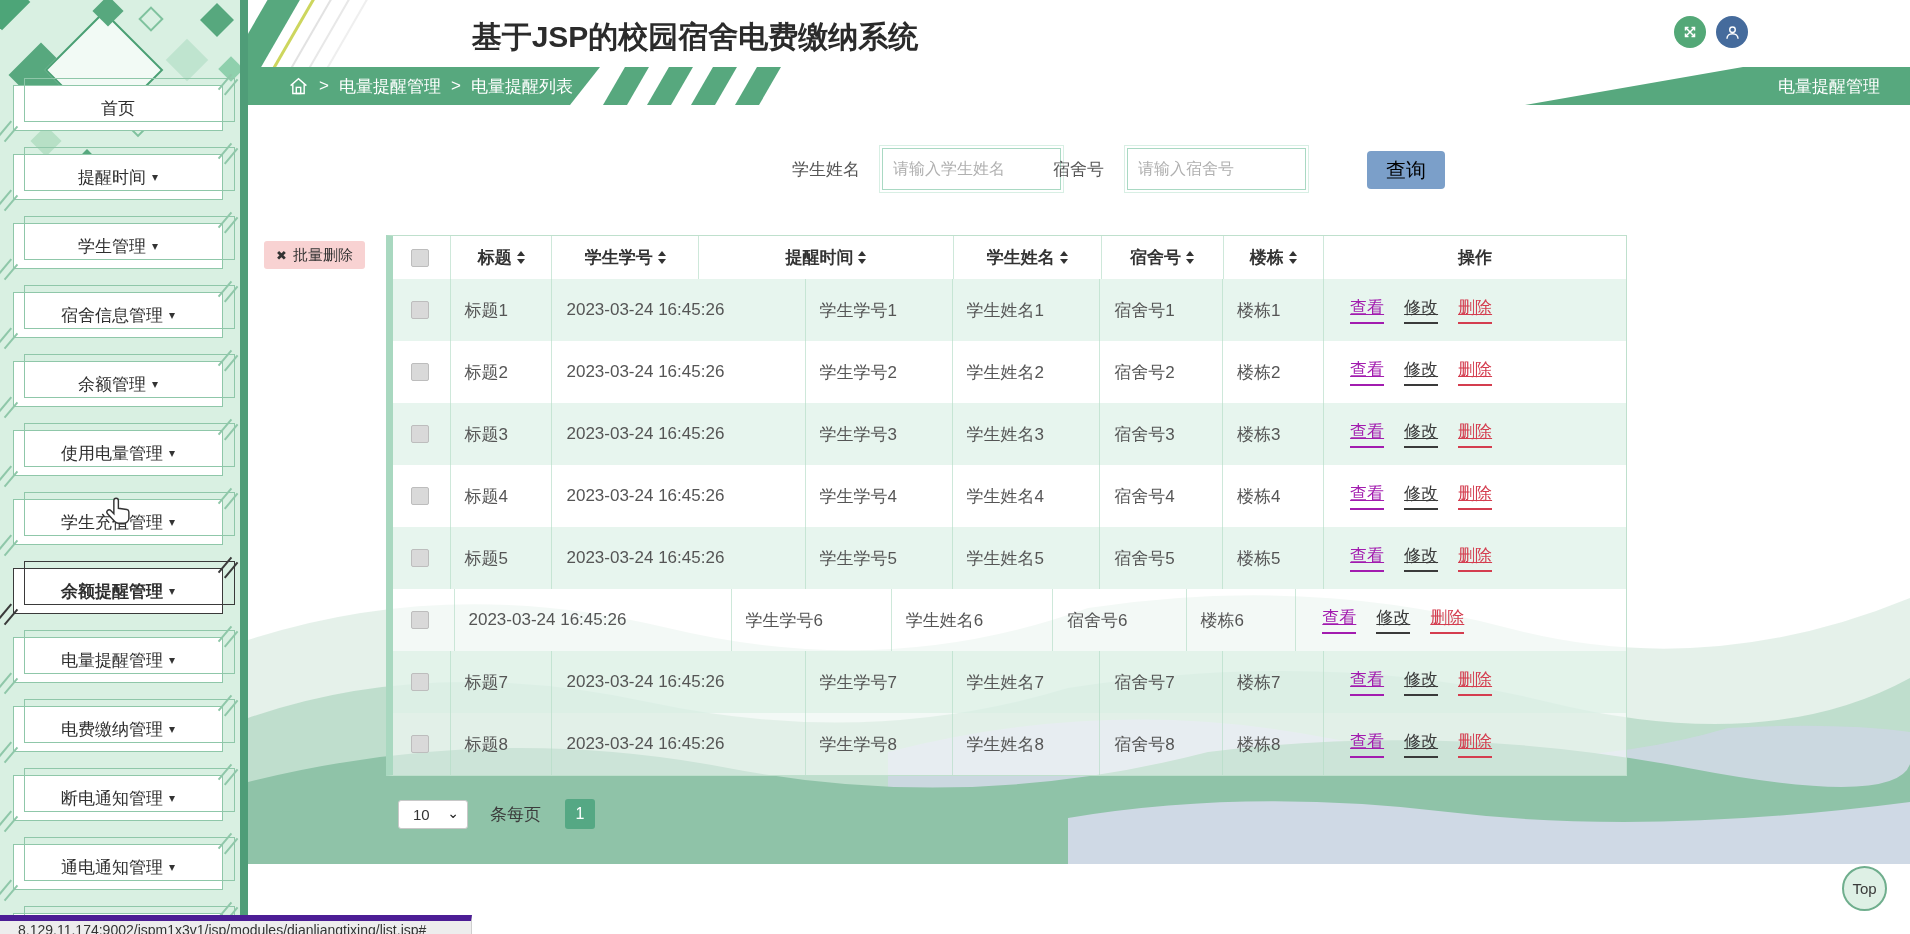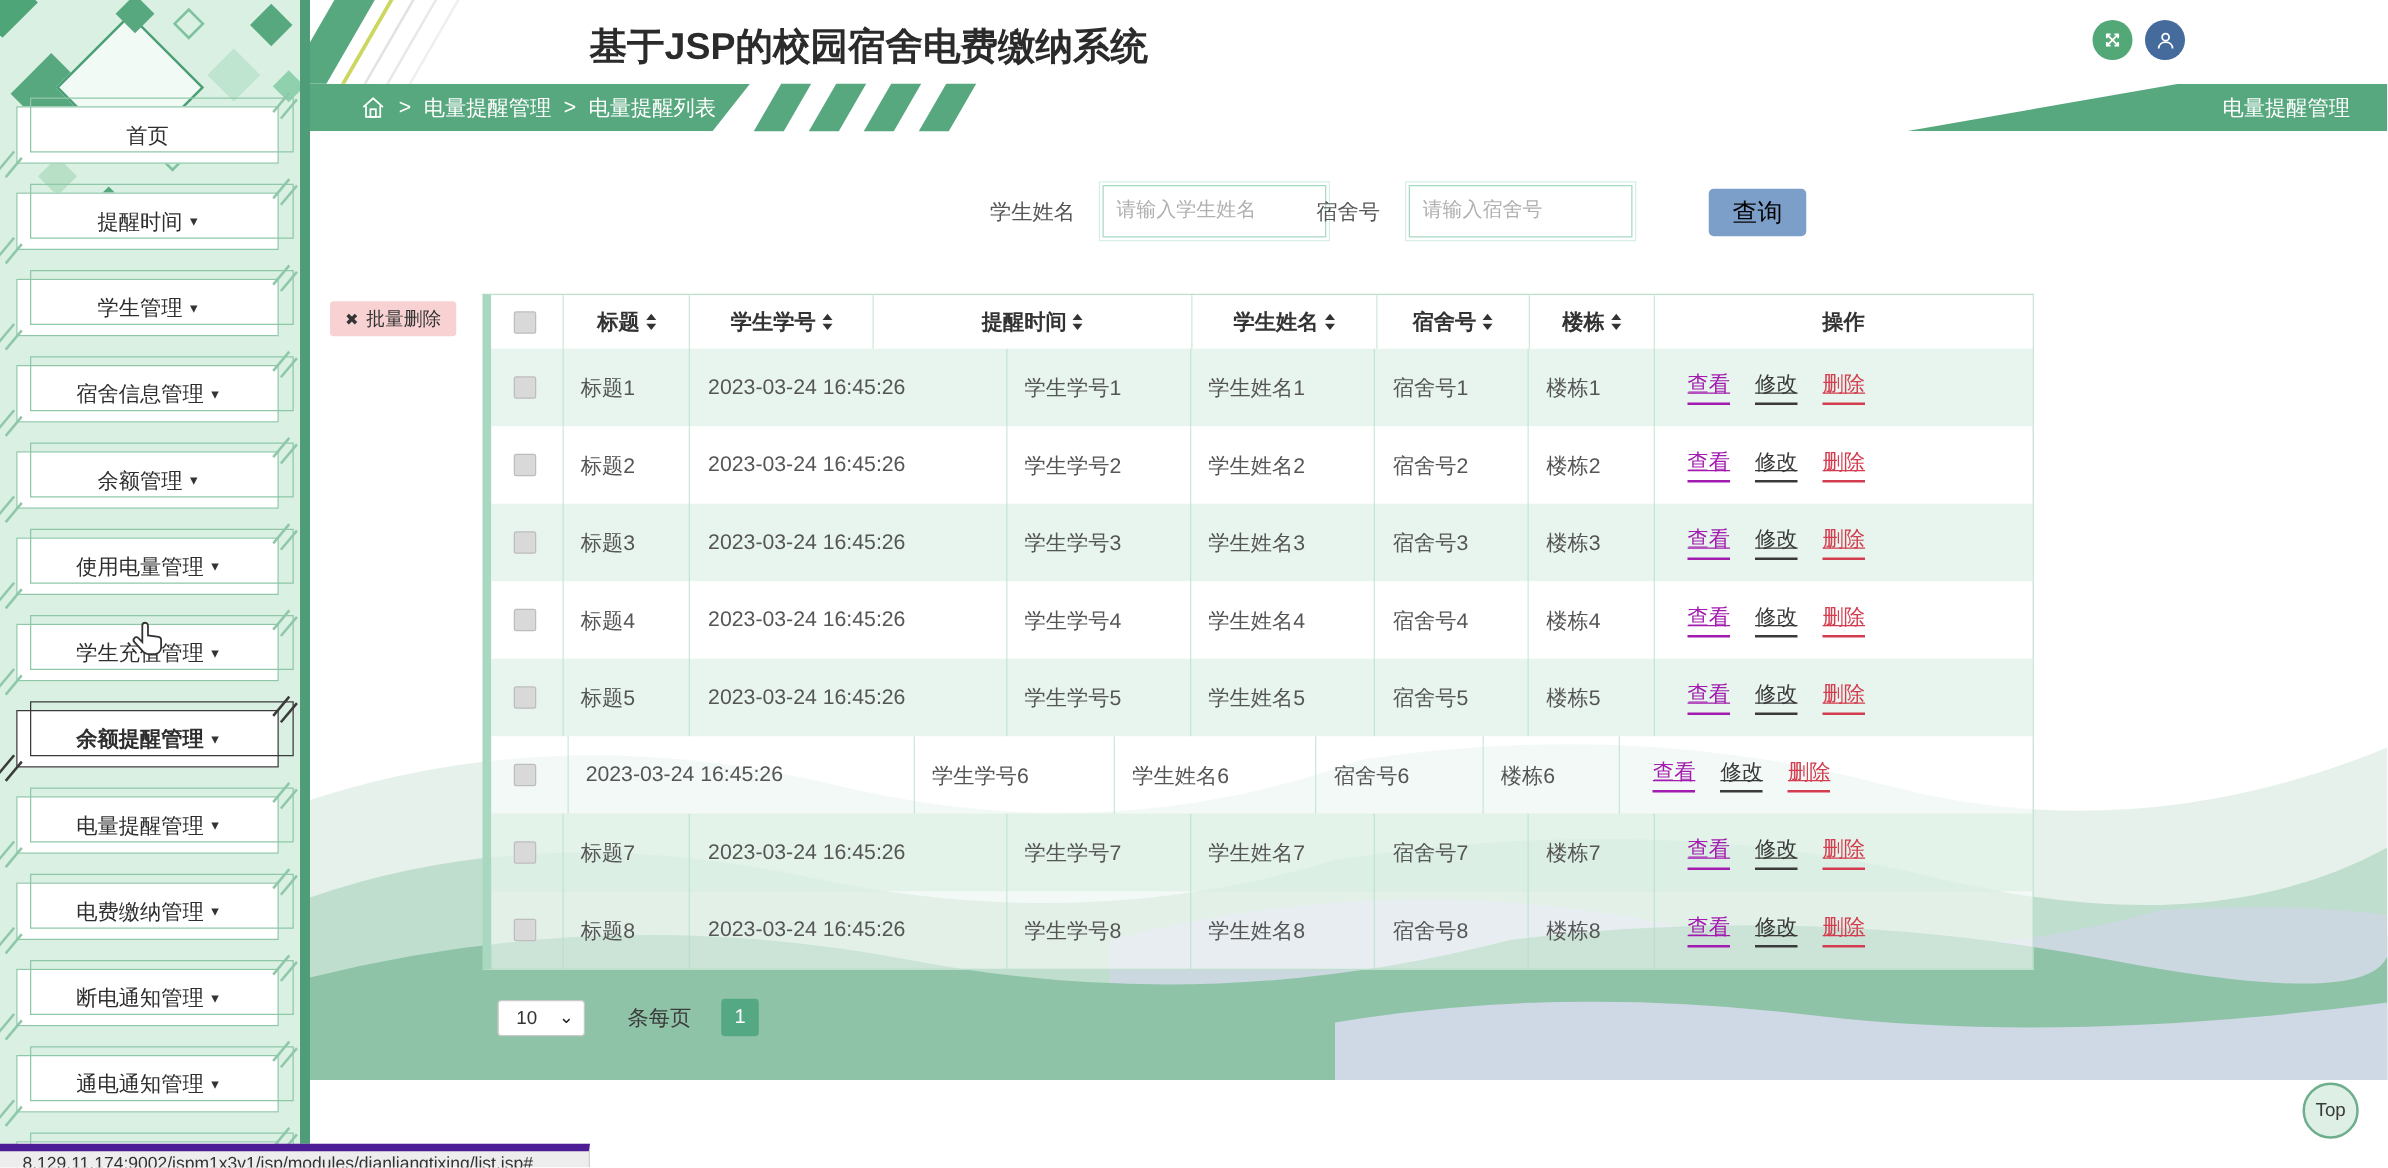--- a/index.html
+++ b/index.html
@@ -83,21 +83,21 @@
   .op { font-size:17px; text-decoration:underline; border-bottom:2px solid currentColor; padding-bottom:3px; cursor:pointer; }
   .op-view{color:#a21caf;} .op-edit{color:#3a3a3a;} .op-delete{color:#d43d4f;}
   
   .waves { position:absolute; left:248px; top:490px; width:1662px; height:374px; z-index:1; }
   .waves svg { width:100%; height:100%; display:block; }
   
   .pager { position:absolute; left:398px; top:799px; z-index:3; display:flex; align-items:center; }
   .psel { position:relative; width:70px; height:29px; background:#fff; border:1px solid #c8c8c8; border-radius:3px;
     font-size:15px; color:#333; display:flex; align-items:center; padding-left:14px; cursor:pointer; }
   .psel .chev { position:absolute; right:8px; top:4px; font-size:14px; color:#222; }
-  .per-label { margin-left:34px; font-size:17px; color:#3c3c3c; }
+  .per-label { margin-left:22px; font-size:17px; color:#3c3c3c; }
   .pbtn { margin-left:24px; width:30px; height:30px; background:#55a884; border:none; border-radius:3px;
     color:#fff; font-size:16px; cursor:pointer; }
   
   .top-btn { position:absolute; left:1842px; top:866px; width:45px; height:45px; border-radius:50%;
     background:#def0e5; border:2px solid #6fae8d; color:#3a3a3a; font-size:15px; cursor:pointer; z-index:4; }
   .status-bar { position:absolute; left:0; top:915px; width:472px; height:19px; background:#ededed;
     border-top:6px solid #4c1d95; border-right:1px solid #cfcfcf; font-size:14px; color:#333;
     line-height:18px; padding-left:18px; white-space:nowrap; z-index:5; }
   .cursor { position:absolute; left:105px; top:497px; z-index:10; pointer-events:none; }
 </style>

